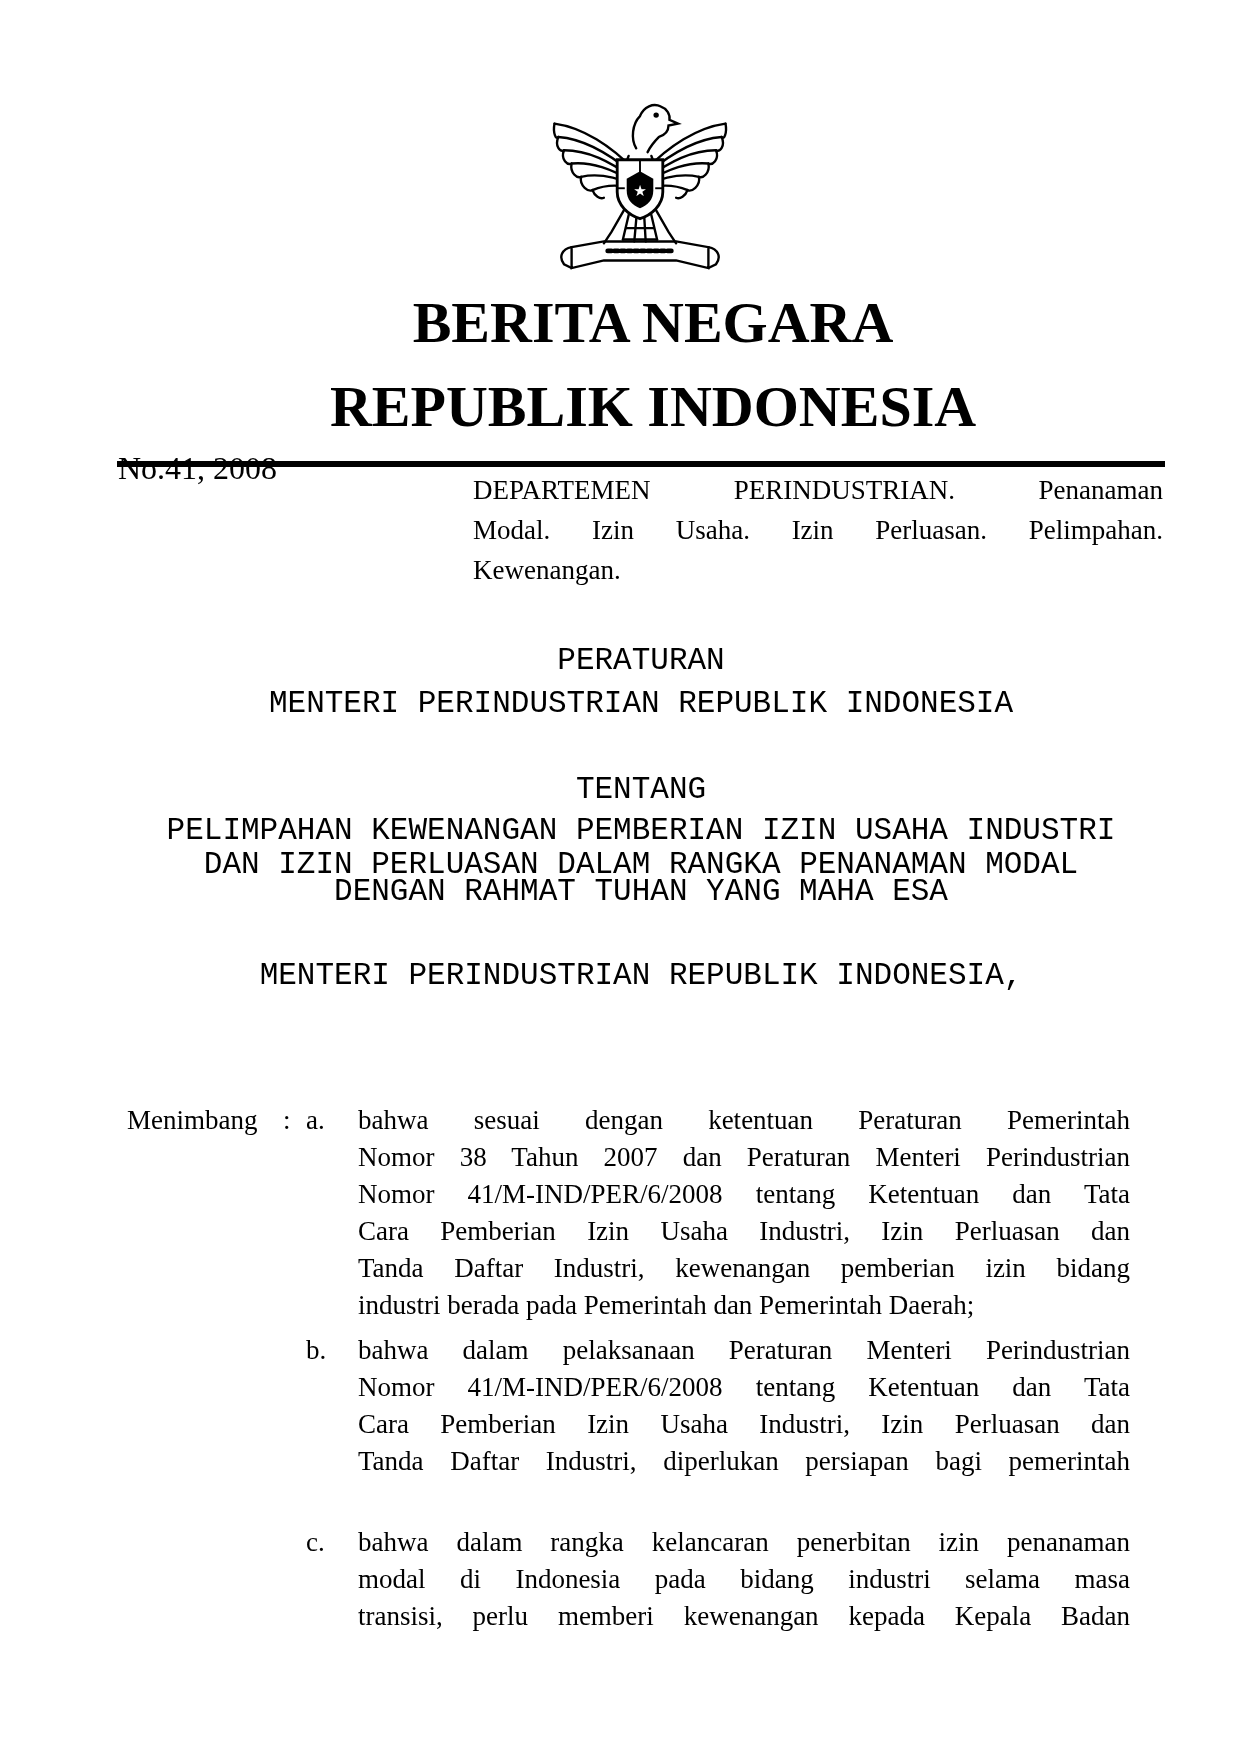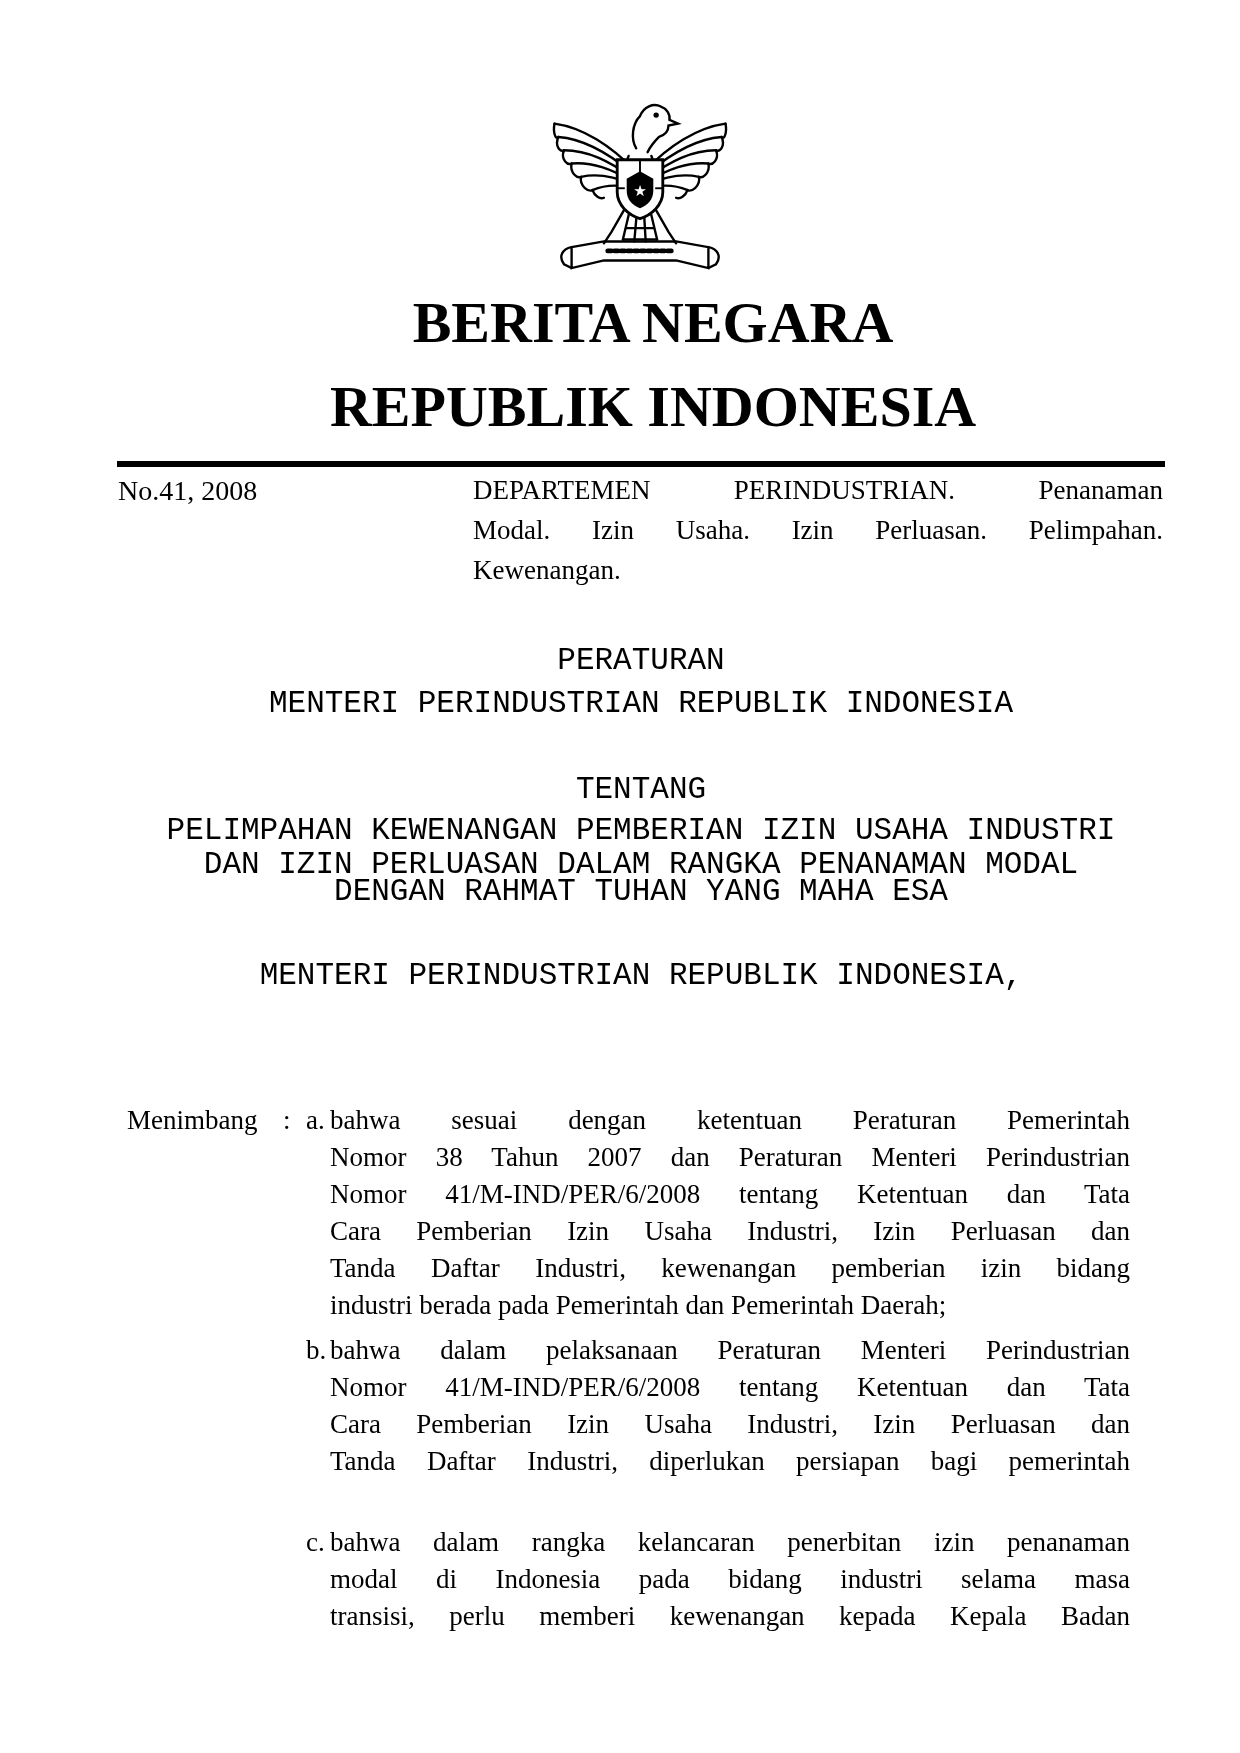--- a/index.html
+++ b/index.html
@@ -9,30 +9,30 @@
     margin:0 auto;
     background:#ffffff;
     color:#000;
     font-family:"Liberation Serif","DejaVu Serif",serif;
     overflow:hidden;
   }
   .abs{position:absolute;}
   .emblem{left:545px;top:88px;width:190px;height:210px;}
   .mast-line{left:129px;width:1048px;text-align:center;font-weight:bold;font-size:58px;line-height:1;white-space:nowrap;}
   .mast-rule{left:117px;top:461px;width:1048px;height:6px;background:#000;}
-  .edition{left:118px;top:471px;font-size:28px;line-height:40px;white-space:nowrap;}
+  .edition{left:118px;top:448px;font-size:32px;line-height:40px;white-space:nowrap;}
   .subject{left:473px;top:470px;width:690px;font-size:27px;}
   .subject-line{height:40px;line-height:40px;}
   .jline{text-align:justify;text-align-last:justify;}
   .heading{left:117px;width:1048px;text-align:center;font-size:31px;line-height:1;white-space:nowrap;font-family:Liberation Mono, monospace;}
   .consider-label{left:127px;top:1102px;font-size:27px;line-height:37px;white-space:nowrap;}
   .consider-colon{left:283px;top:1102px;font-size:27px;line-height:37px;}
   .item-marker{width:26px;font-size:27px;line-height:37px;}
   .item-lines{left:330px;width:800px;font-size:27px;}
-  .body-line{height:37px;line-height:37px;}
+  .body-line{height:37px;line-height:37px;margin-left:28px;}
 </style>
 </head>
 <body>
 
 <div class="page">
 
   <svg class="abs emblem" viewBox="0 0 200 218" xmlns="http://www.w3.org/2000/svg">
     <g stroke="#000" stroke-width="2.5" fill="none" stroke-linecap="round">
 
       <path d="M93 84 C70 60 40 40 10 36"></path>

